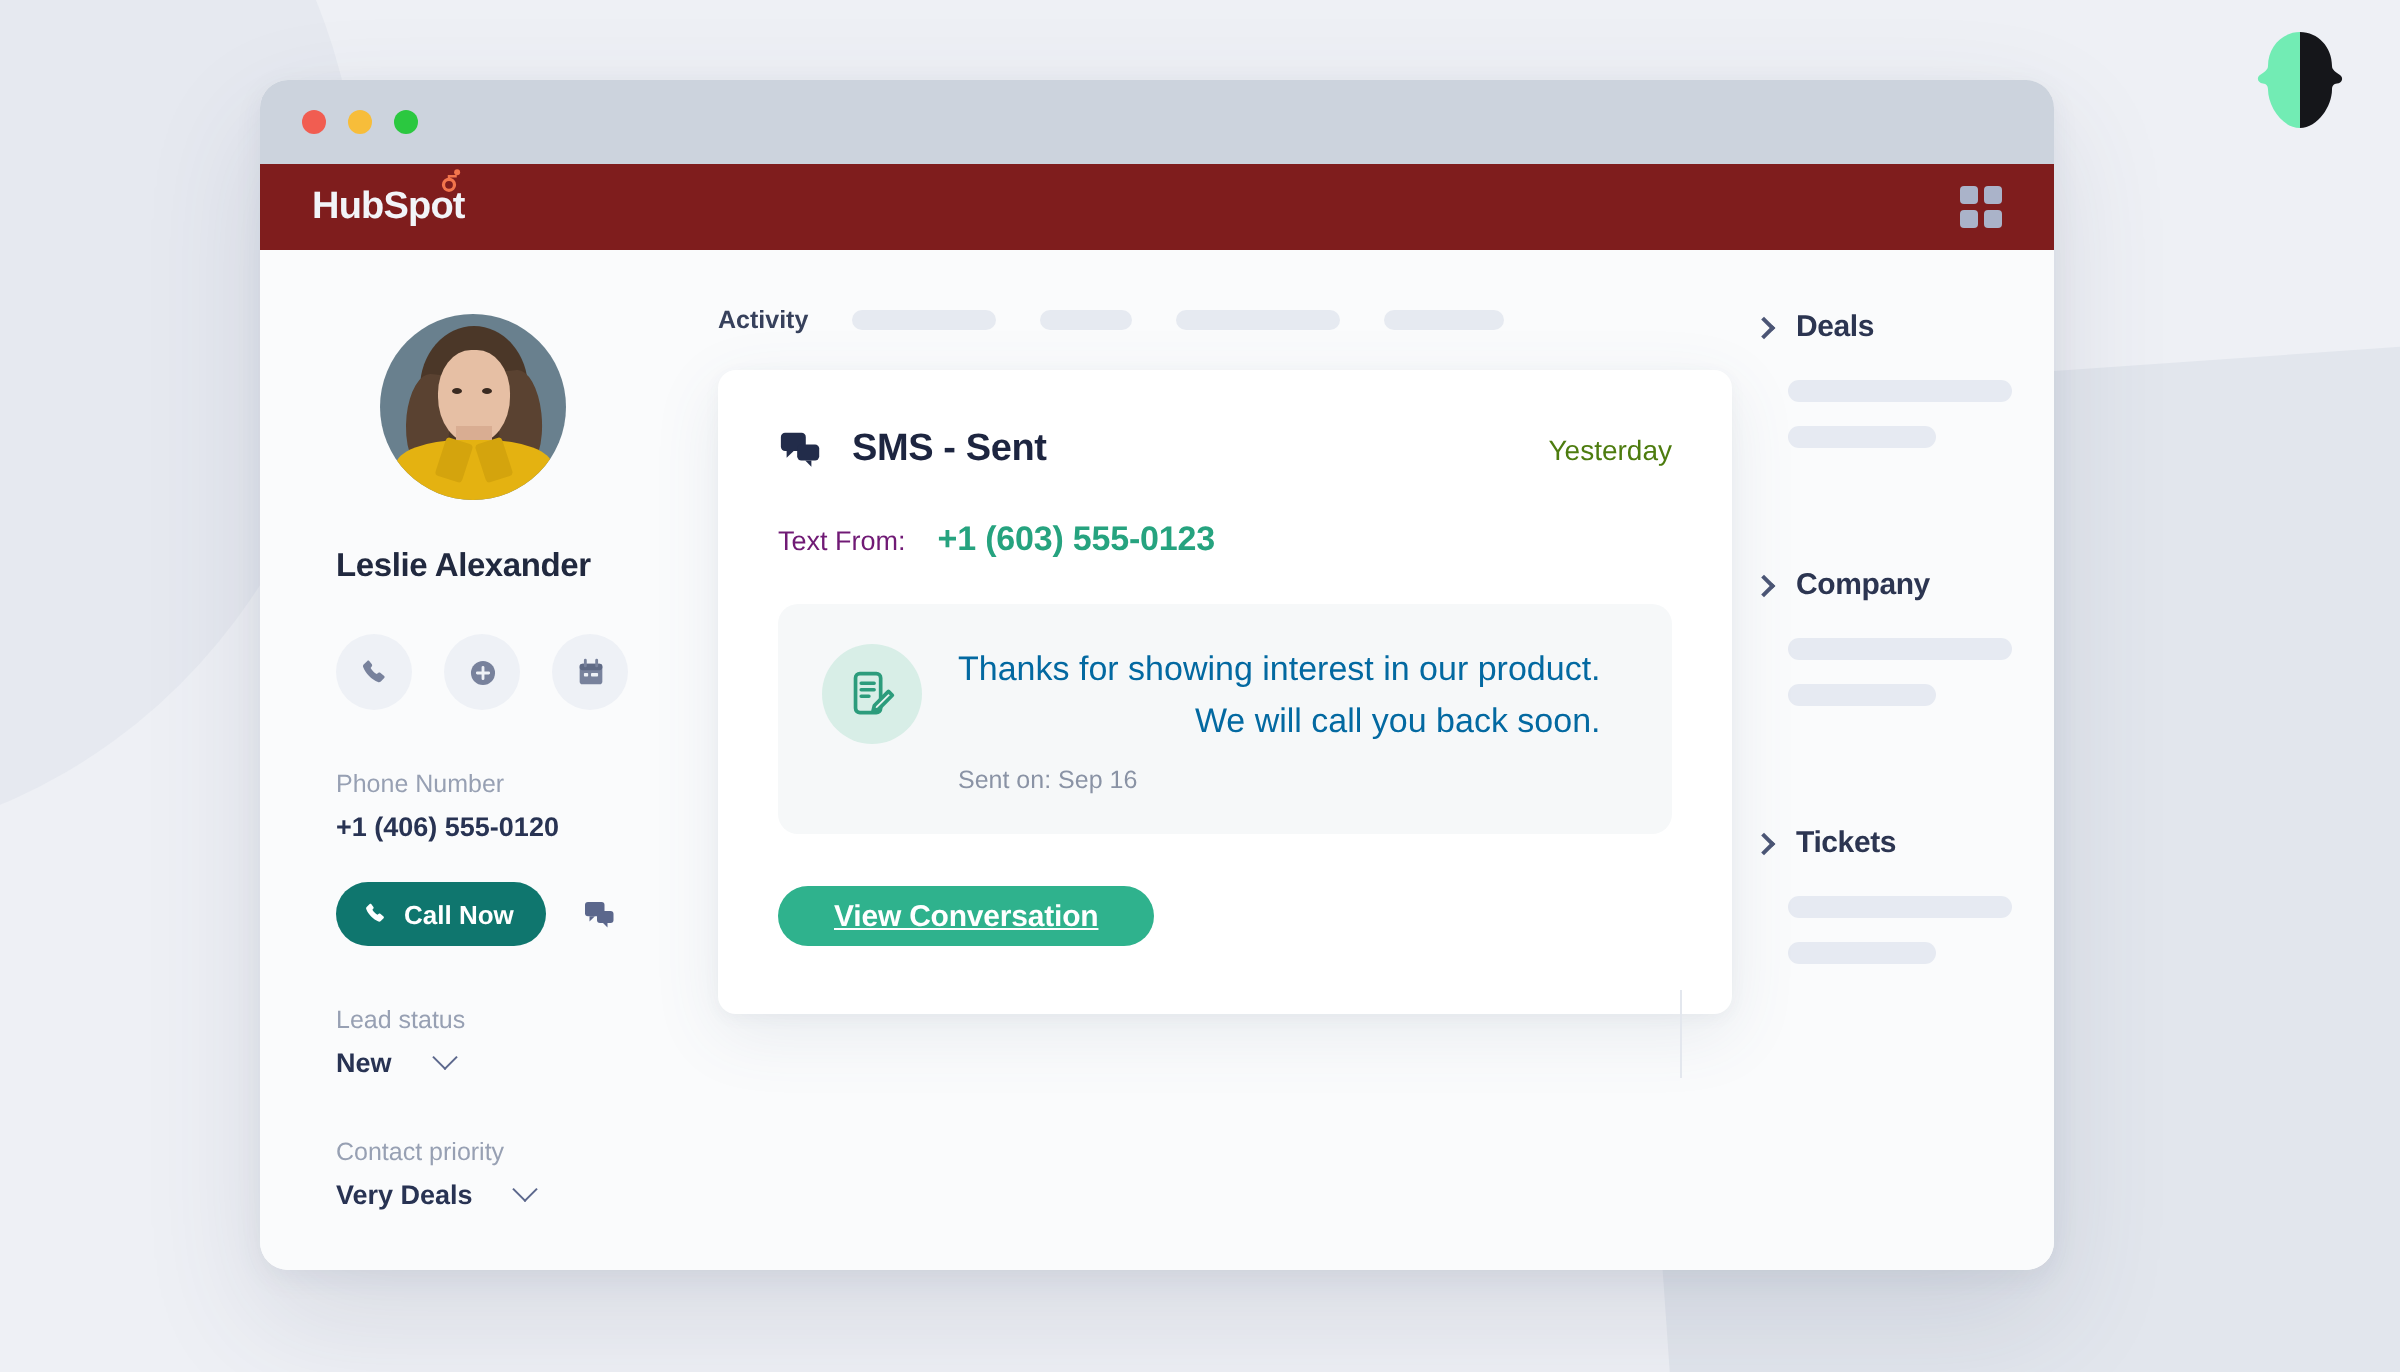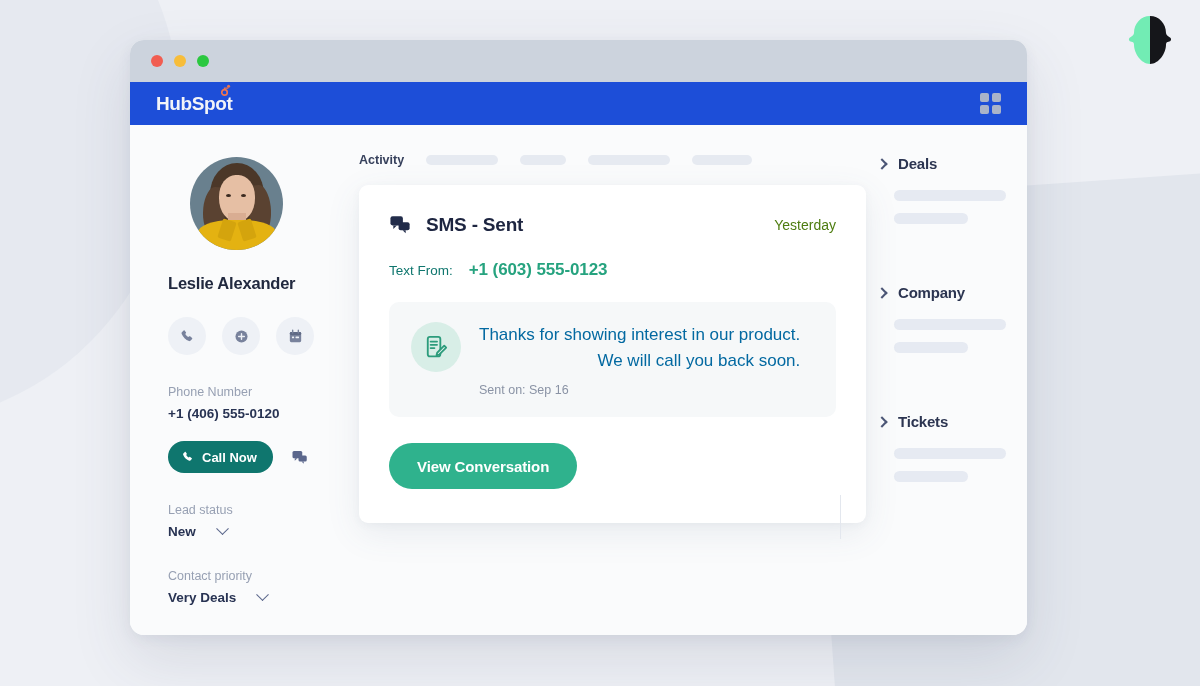--- a/index.html
+++ b/index.html
@@ -46,21 +46,21 @@
   .titlebar {
     height: 42px; background: #ccd3dd;
     display: flex; align-items: center; padding-left: 21px; gap: 11px;
   }
   .dot { width: 12px; height: 12px; border-radius: 50%; }
   .dot.red    { background: #f15d51; }
   .dot.yellow { background: #f7bd3a; }
   .dot.green  { background: #2bc840; }
 
   .appbar {
-    height: 43px; background: #1d4ed8;
+    height: 43px; background: #7f1d1d;
     display: flex; align-items: center;
     padding: 0 26px 0 26px;
     justify-content: space-between;
   }
   .logo-wrap { display: flex; align-items: baseline; position: relative; }
   .logo-text {
     color: #f2f4f8; font-size: 19px; font-weight: 700;
     letter-spacing: -.4px; position: relative; white-space: nowrap;
   }
   .sprocket {
@@ -135,39 +135,39 @@
     background: #fff; border-radius: 9px;
     padding: 28px 30px 34px 30px;
     box-shadow: 0 10px 34px rgba(82,95,127,.10), 0 2px 8px rgba(82,95,127,.05);
   }
   .card-head { display: flex; align-items: center; justify-content: space-between; }
   .card-title { display: flex; align-items: center; gap: 14px; }
   .card-title .ttl { font-size: 19px; font-weight: 700; color: #1d2540; letter-spacing: -.2px; }
   .when { font-size: 14px; color: #4d7c0f; }
 
   .from-row { display: flex; align-items: baseline; gap: 16px; margin-top: 24px; }
-  .from-lab { font-size: 13.5px; color: #0f766e; }
+  .from-lab { font-size: 13.5px; color: #701a75; }
   .from-val { font-size: 17px; font-weight: 700; color: #26a37f; letter-spacing: -.1px; }
 
   .msg-box {
     margin-top: 22px; background: #f6f8f9; border-radius: 10px;
     padding: 20px 22px; display: flex; gap: 18px;
   }
   .note-circle {
     width: 50px; height: 50px; border-radius: 50%; flex: 0 0 50px;
     background: #d8eee7; display: flex; align-items: center; justify-content: center;
   }
   .msg-text { font-size: 17px; color: #0369a1; line-height: 1.5; text-align: right; }
   .msg-meta { font-size: 12.5px; color: #8a93a5; margin-top: 10px; }
 
   .view-btn {
     margin-top: 26px; background: #2fb28d; color: #fff; border: none;
-    border-radius: 24px; height: 46px; padding: 0 28px;
+    border-radius: 24px; height: 30px; padding: 0 28px;
     font-size: 15px; font-weight: 700; cursor: pointer;
-    font-family: "Liberation Sans", sans-serif; letter-spacing: -.1px;
+    font-family: "Liberation Sans", sans-serif; letter-spacing: -.1px; text-decoration: underline;
   }
   .divider-v {
     position: absolute; left: 481px; top: 370px;
     width: 1px; height: 44px; background: #e3e7ee;
   }
 
   
   .rightpanel { width: 196px; flex: 0 0 196px; padding: 30px 0 0 12px; }
   .rp-group { margin-bottom: 60px; }
   .rp-head { display: flex; align-items: center; gap: 12px; }

